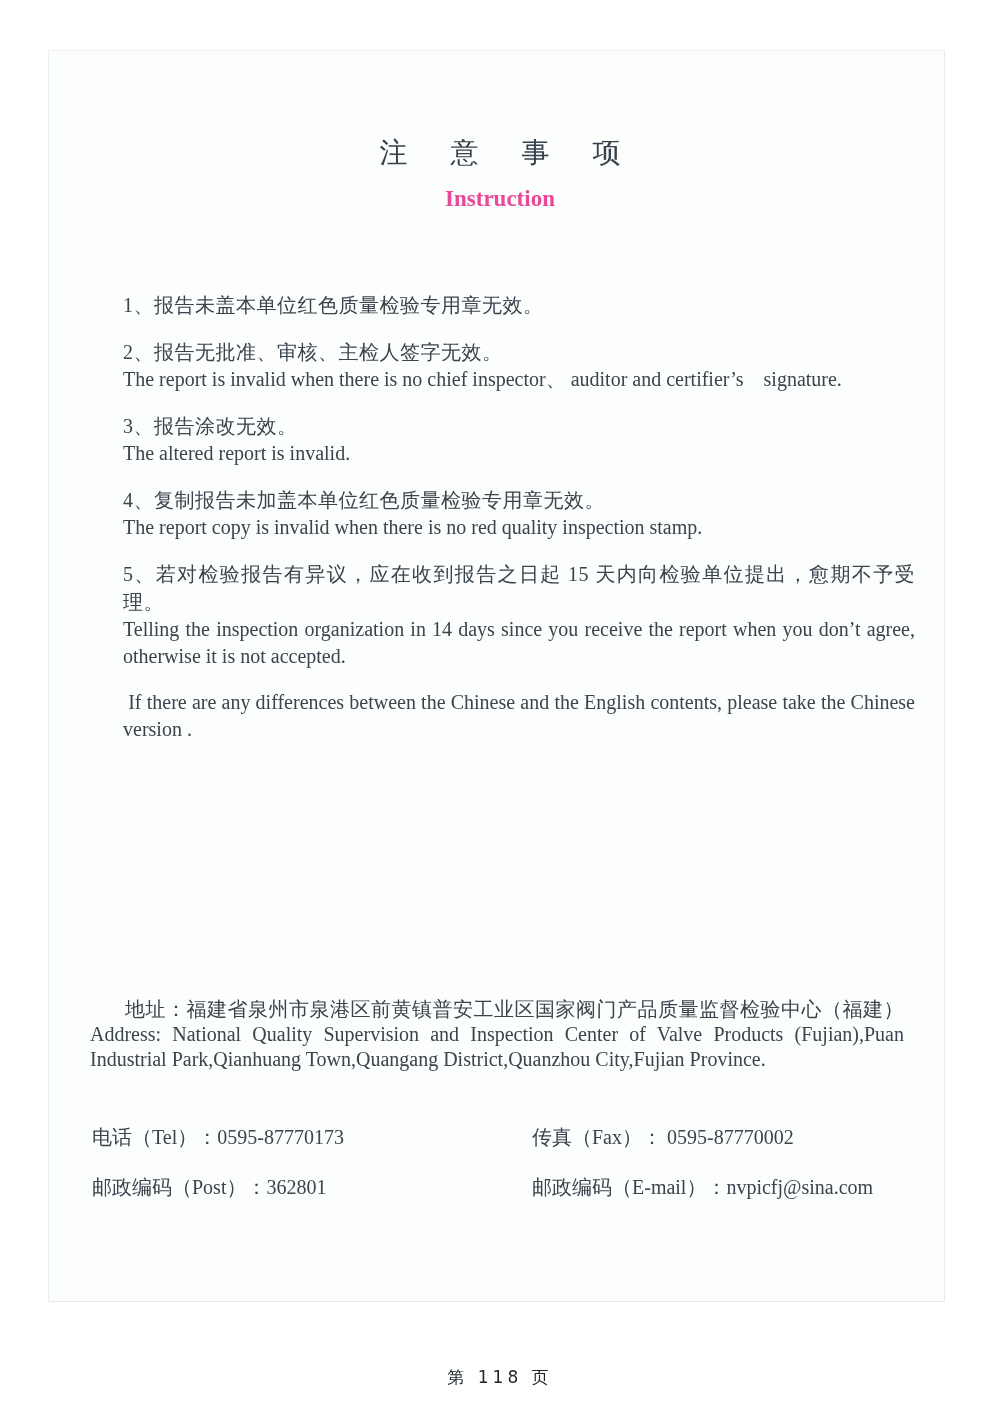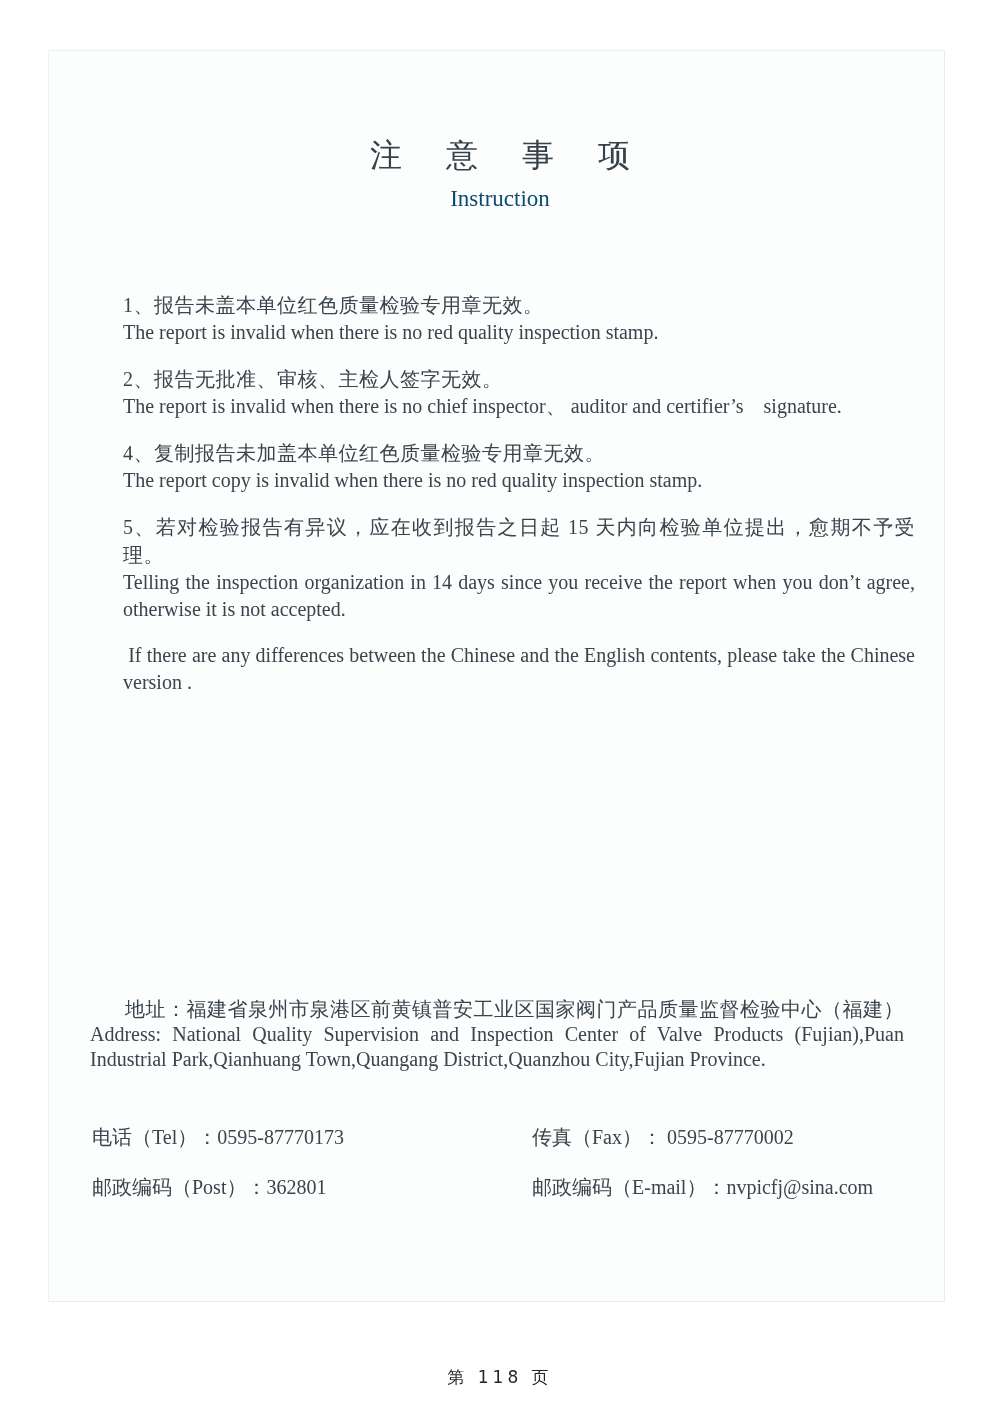--- a/index.html
+++ b/index.html
@@ -39,35 +39,35 @@
     width: 1000px;
     height: 1415px;
   }
   .title-cn {
     position: absolute;
     top: 134px;
     left: 0;
     width: 1000px;
     margin: 0;
     text-align: center;
-    font-size: 32px;
+    font-size: 28px;
     font-weight: normal;
     word-spacing: 36px;
     color: #36424a;
   }
   .title-en {
     position: absolute;
     top: 186px;
     left: 0;
     width: 1000px;
     margin: 0;
     text-align: center;
     font-size: 23px;
-    font-weight: normal;
-    color: #0c4a6e;
+    font-weight: bold;
+    color: #ec4899;
   }
   .items {
     position: absolute;
     top: 264px;
     left: 123px;
     width: 792px;
     margin-top: 27px;
   }
   .item { margin: 0 0 19px 0; }
   .item p { margin: 0; }
@@ -128,25 +128,28 @@
   <div class="scan"></div>
 
   <div class="content">
 
     <h1 class="title-cn">注 意 事 项</h1>
     <h2 class="title-en">Instruction</h2>
 
     <div class="items">
       <div class="item">
         <p class="cn">1、报告未盖本单位红色质量检验专用章无效。</p>
-        <p class="en">The report is invalid when there is no red quality inspection stamp.</p>
       </div>
       <div class="item">
         <p class="cn">2、报告无批准、审核、主检人签字无效。</p>
         <p class="en">The report is invalid when there is no chief inspector、 auditor and certifier’s&nbsp;&nbsp;&nbsp; signature.</p>
+      </div>
+      <div class="item">
+        <p class="cn">3、报告涂改无效。</p>
+        <p class="en">The altered report is invalid.</p>
       </div>
       <div class="item">
         <p class="cn">4、复制报告未加盖本单位红色质量检验专用章无效。</p>
         <p class="en">The report copy is invalid when there is no red quality inspection stamp.</p>
       </div>
       <div class="item">
         <p class="cn">5、若对检验报告有异议，应在收到报告之日起 15 天内向检验单位提出，愈期不予受理。</p>
         <p class="en justify">Telling the inspection organization in 14 days since you receive the report when you don’t agree, otherwise it is not accepted.</p>
       </div>
       <div class="item">

